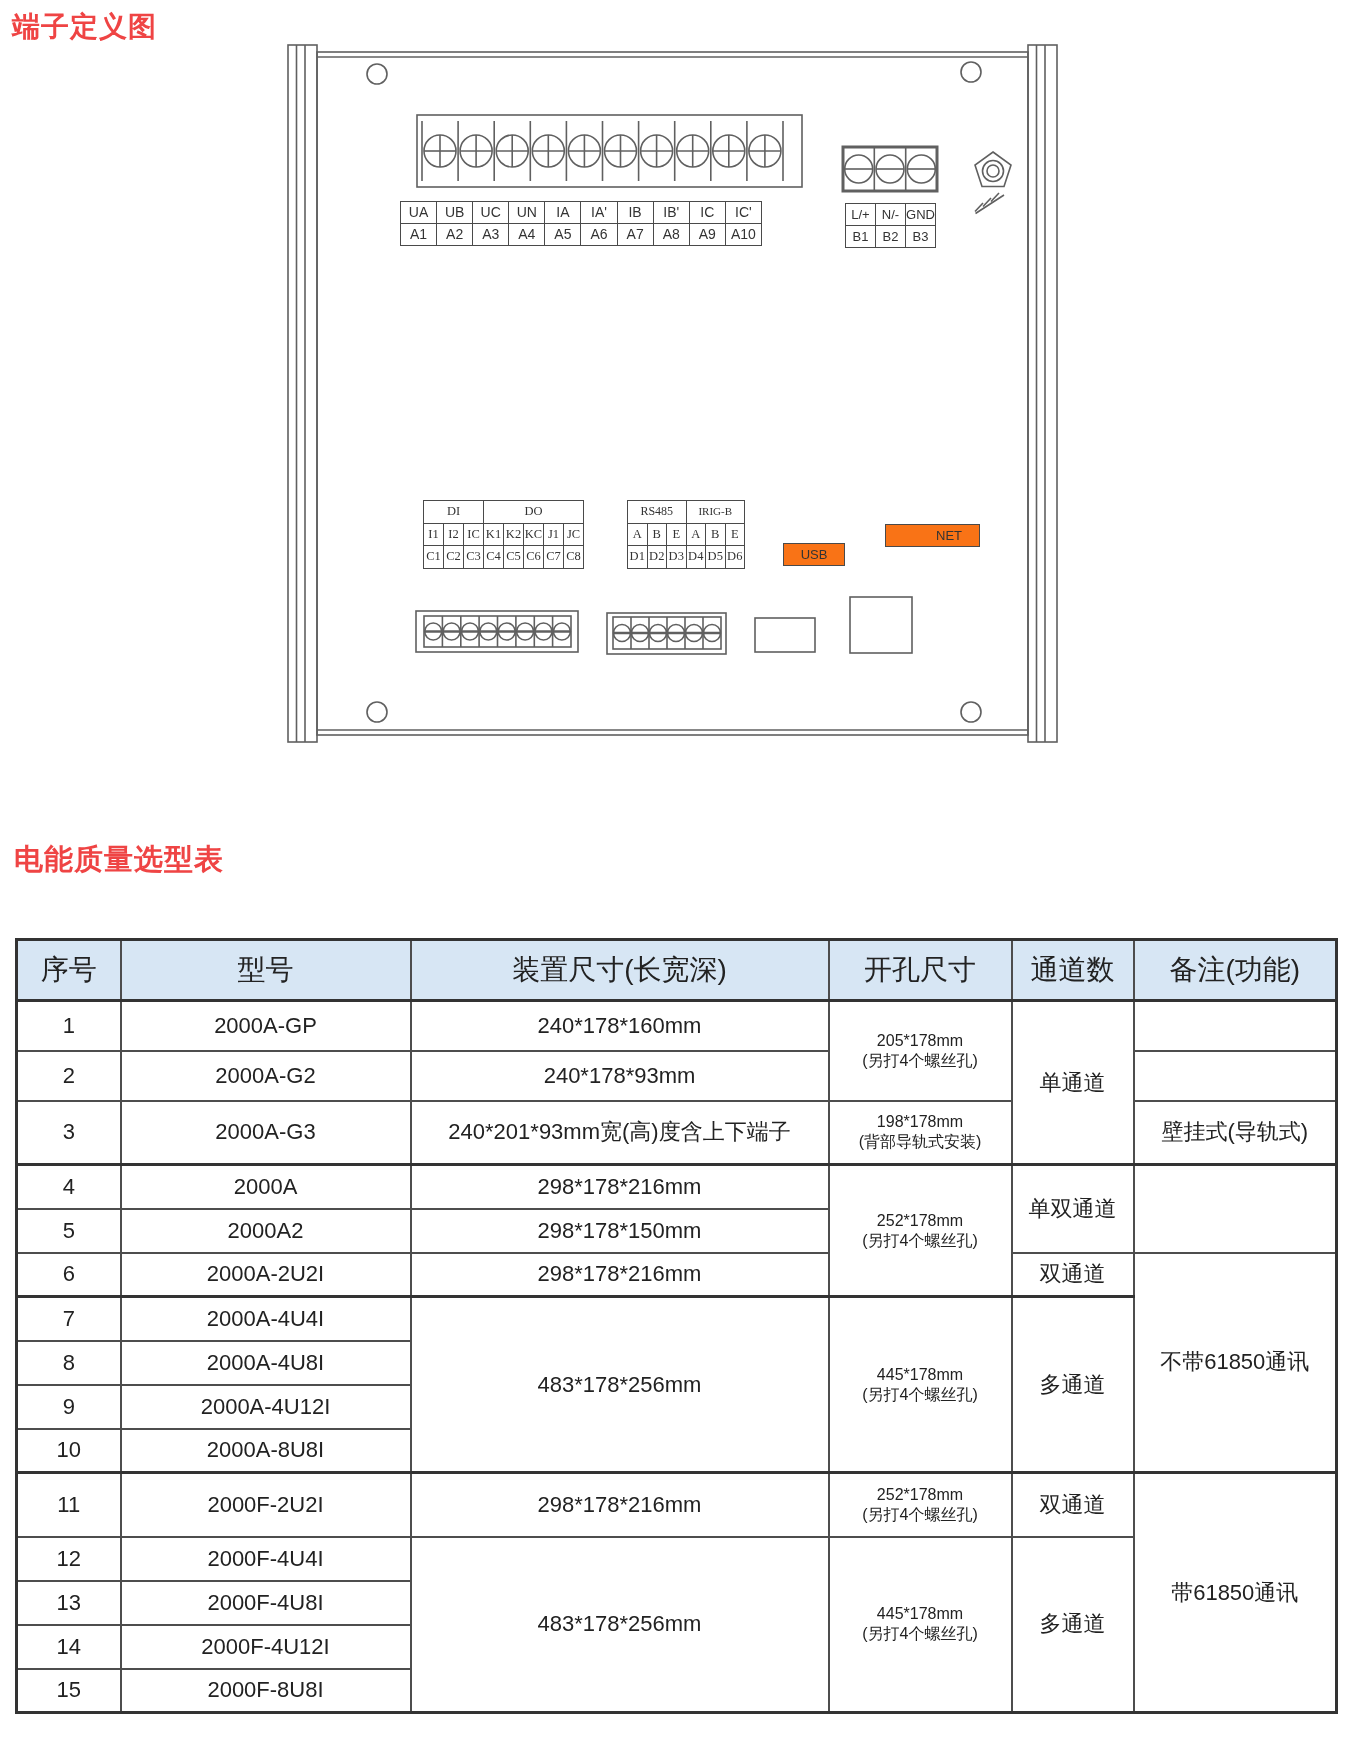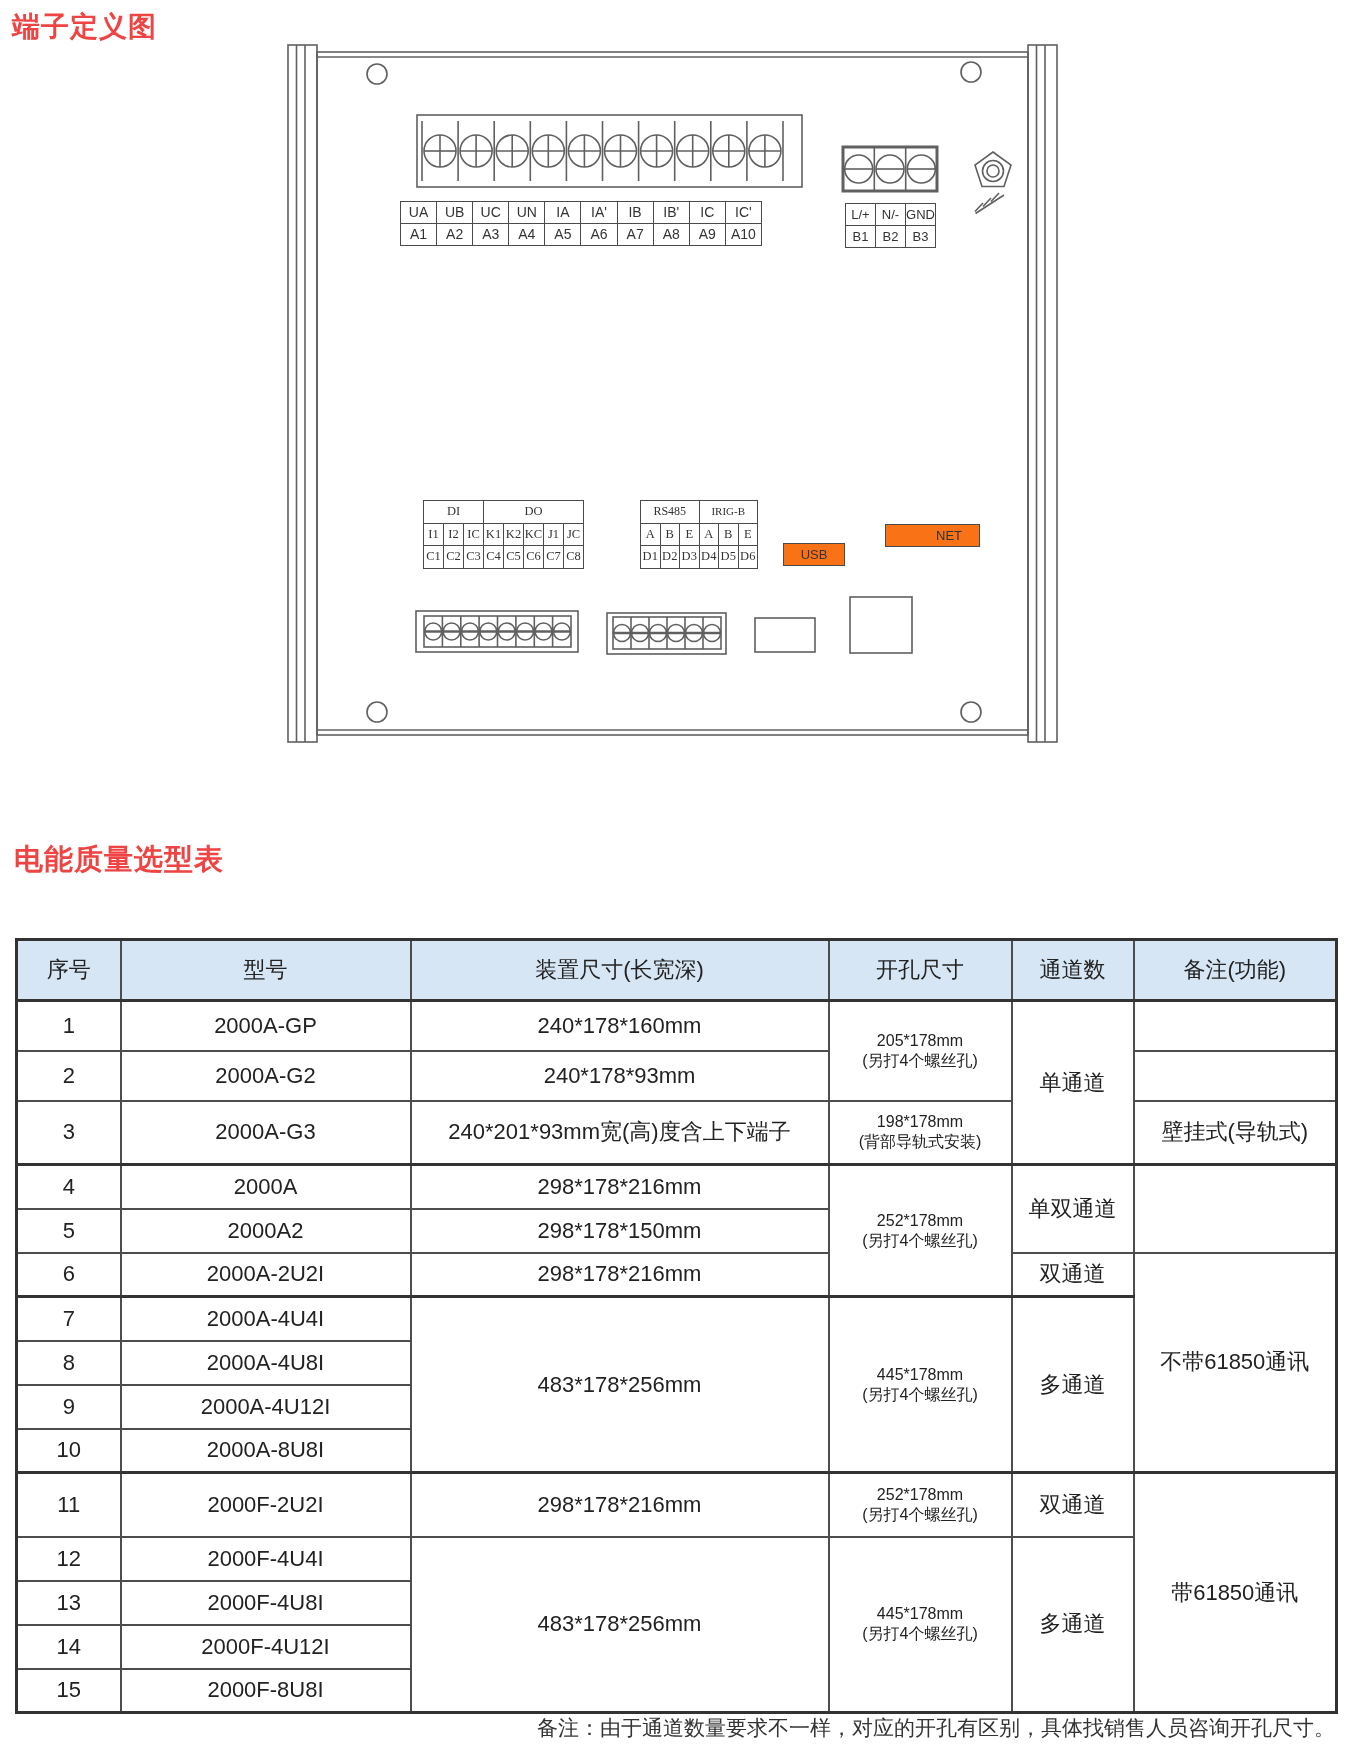--- a/index.html
+++ b/index.html
@@ -20,21 +20,21 @@
   .power .lrow span{height:21px;line-height:21px;font-size:13px;}
   .io .lrow span,.comm .lrow span{height:21.5px;line-height:21.5px;font-size:12.5px;font-family:Liberation Serif, serif;}
   .portbox{position:absolute;border:1.5px solid #4a4a4a;text-align:center;font-size:13px;
            color:#333;line-height:21px;background:#f97316;}
 
   
   table.sel{position:absolute;left:15px;top:938px;width:1320px;border-collapse:collapse;
             table-layout:fixed;font-size:22px;color:#222;}
   table.sel th,table.sel td{border:2px solid #4d4d4d;text-align:center;vertical-align:middle;padding:2px 4px;}
   table.sel{border:3px solid #333;}
-  table.sel thead th{background:#d7e6f4;font-weight:normal;height:54px;border-bottom:3px solid #333;font-size:22px;}
+  table.sel thead th{background:#d7e6f4;font-weight:normal;height:54px;border-bottom:3px solid #333;font-size:28px;}
   table.sel tbody tr{height:44px;}
   table.sel tbody tr.rA{height:50px;}
   table.sel tbody tr.tall{height:64px;}
   table.sel tr.group td{border-top:3px solid #333;}
   td.c-hole{white-space:pre-line;font-size:16px;line-height:1.25;}
   .footer-note{position:absolute;right:15px;top:1714px;width:1000px;text-align:right;
                font-size:21px;color:#333;}
 </style>
 </head>
 <body>
@@ -230,21 +230,21 @@
           <span>C2</span>
           <span>C3</span>
           <span>C4</span>
           <span>C5</span>
           <span>C6</span>
           <span>C7</span>
           <span>C8</span>
         </div>
     </div>
 
-    <div class="lgrid comm" style="left:640px;top:500px;width:117px;">
+    <div class="lgrid comm" style="left:627px;top:500px;width:117px;">
       <div class="lrow">
         <span style="flex:3;font-size:12px">RS485</span>
         <span style="flex:3;font-size:11px">IRIG-B</span>
       </div>
       <div class="lrow">
           <span>A</span>
           <span>B</span>
           <span>E</span>
           <span>A</span>
           <span>B</span>
@@ -375,14 +375,13 @@
         <td class="c-no">14</td>
         <td class="c-model">2000F-4U12I</td>
       </tr>
       <tr>
         <td class="c-no">15</td>
         <td class="c-model">2000F-8U8I</td>
       </tr>
     </tbody>
   </table>
 
-  <div class="footer-note">备注：由于通道数量要求不一样，对应的开孔有区别，具体找销售人员咨询开孔尺寸。</div>
 </div>
 
 </body></html>

